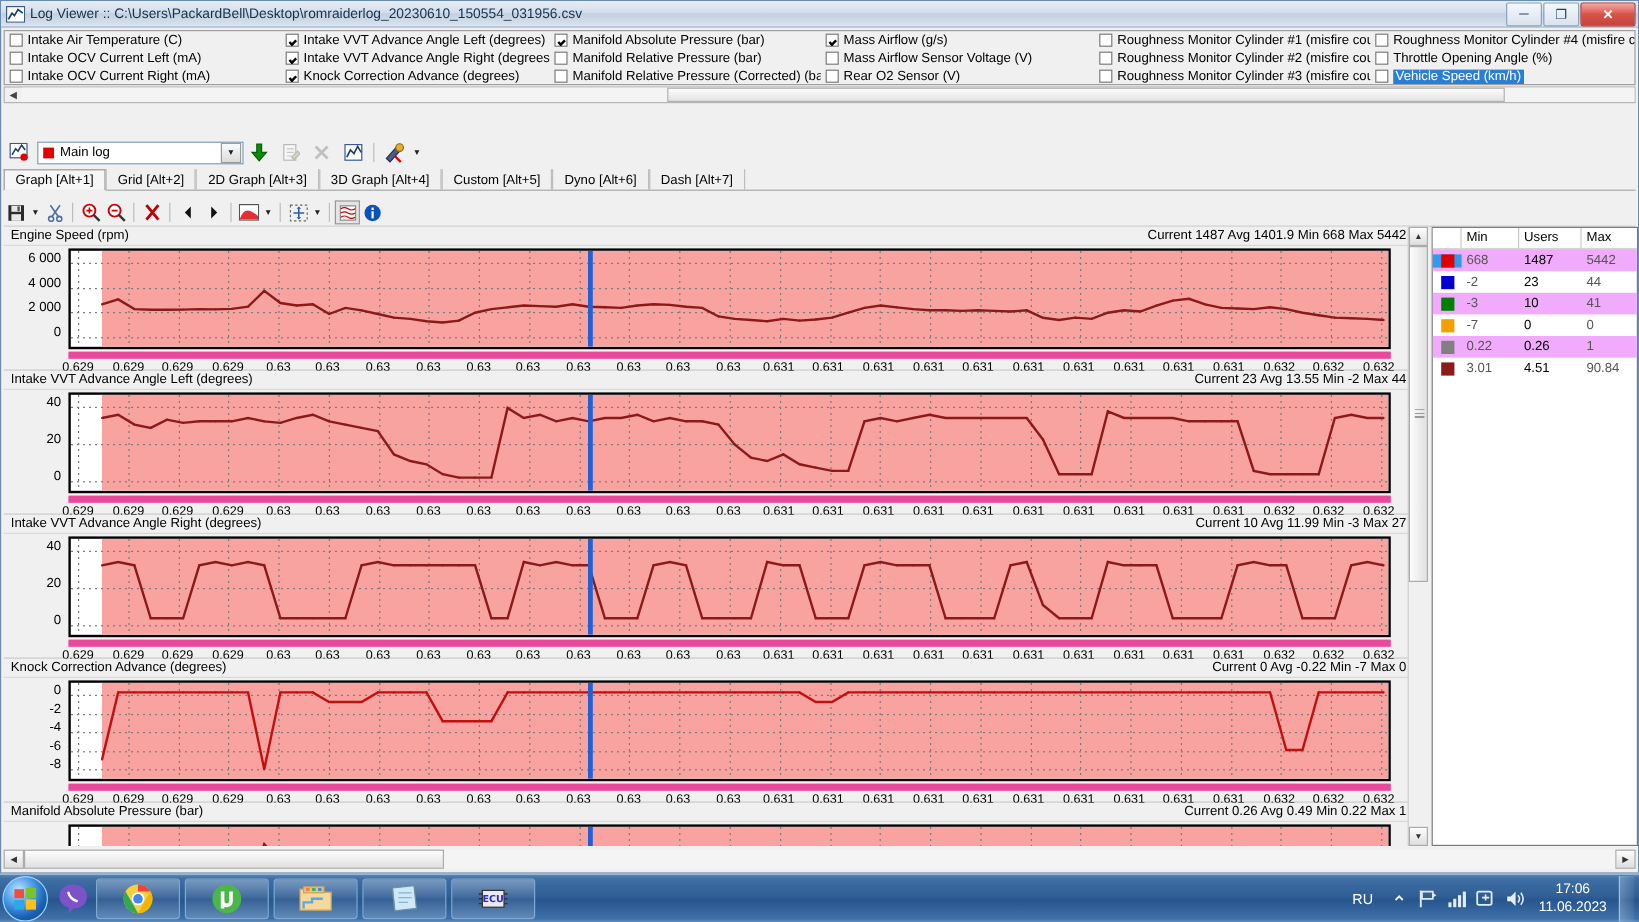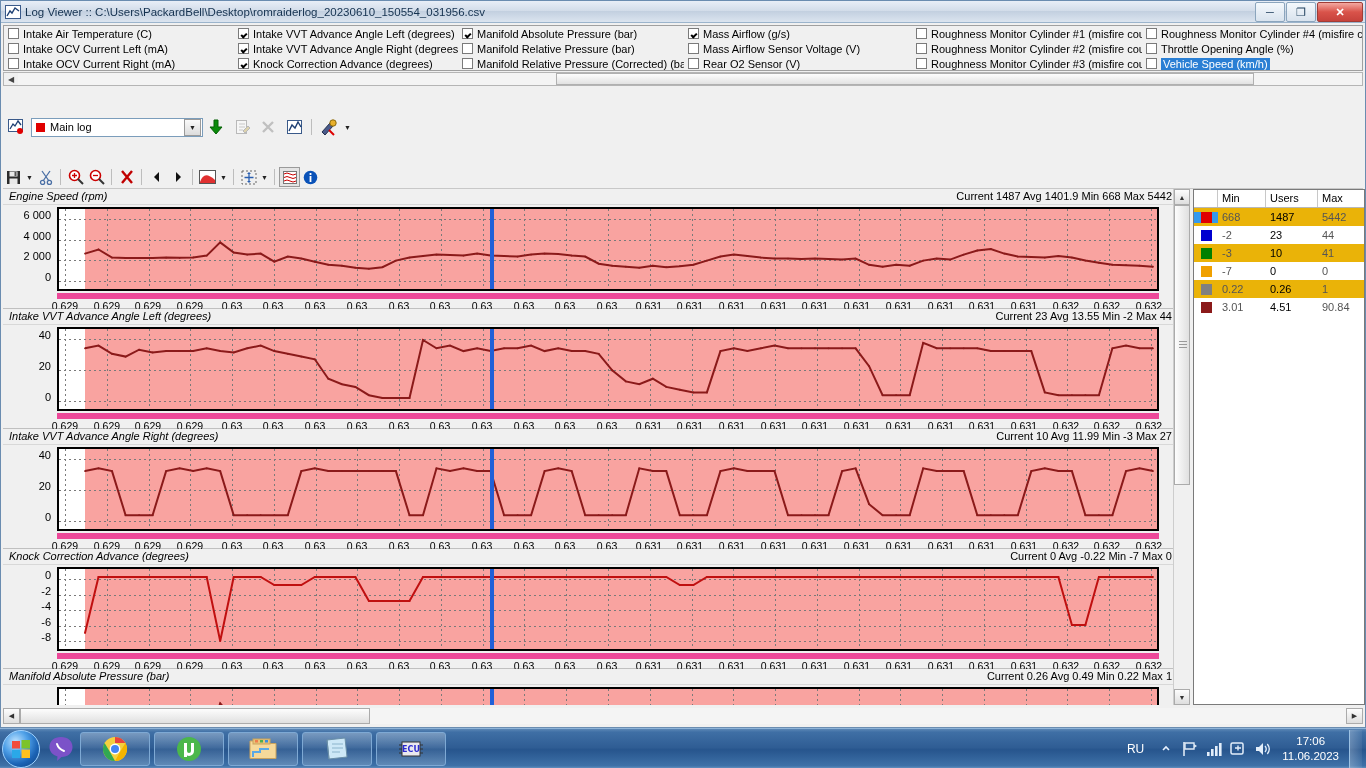--- a/index.html
+++ b/index.html
@@ -151,21 +151,21 @@
     position:relative;width:1175px;height:120px;
     border-bottom:1px solid #c0c0c0;
     background:#f0f0f0;
     box-sizing:border-box;
   }
   .panel-hdr{
     height:15px;line-height:15px;position:relative;
     background:#f0f0f0;border-bottom:1px solid #d8d8d8;
     font-size:11px;color:#000;
   }
-  .panel-hdr .ptitle{position:absolute;left:6px;top:0;white-space:nowrap;font-style:italic;}
+  .panel-hdr .ptitle{position:absolute;left:6px;top:0;white-space:nowrap;}
   .panel-hdr .pstats{position:absolute;right:6px;top:0;white-space:nowrap;}
   .plot-wrap{position:relative;height:104px;}
   .ylabels{
     position:absolute;left:0;top:0;width:52px;height:88px;
     font-size:11px;color:#000;
   }
   .ylab{position:absolute;right:4px;transform:translateY(-50%);white-space:nowrap;}
   .plotbox{
     position:absolute;left:54px;top:2px;width:1102px;height:84px;
     border:2px solid #000;box-sizing:border-box;background:#fff;
@@ -211,21 +211,21 @@
     position:absolute;left:1192px;top:188px;width:172px;height:516px;
     background:#fff;border:1px solid #7a7a7a;box-sizing:border-box;
     font-size:11px;
   }
   .dt-head{display:flex;height:17px;border-bottom:1px solid #b8b8b8;background:#fff;}
   .dt-head div{
     border-right:1px solid #c8c8c8;box-sizing:border-box;
     padding-left:4px;line-height:16px;color:#000;
   }
   .dt-row{display:flex;height:18px;align-items:center;}
-  .dt-row.alt{background:#eab308;}
+  .dt-row.alt{background:#f0abfc;}
   .dt-sw{width:24px;display:flex;align-items:center;justify-content:center;flex:0 0 auto;}
   .dt-sw span{width:11px;height:11px;display:block;}
   .dt-sw.sel{background:#3399ee;}
   .dt-c{padding-left:4px;box-sizing:border-box;color:#555;white-space:nowrap;}
   .dt-c.curr{color:#000;}
   
   .bottom-scroll{
     position:absolute;left:2px;top:706px;width:1360px;height:18px;
     display:flex;align-items:center;background:#f0f0f0;
   }
@@ -422,20 +422,29 @@
     <span class="tb-ico">
       <svg width="18" height="17" viewBox="0 0 18 17">
         <path d="M2 13 L10 4 L13 7 L5 16 z" fill="#4a5a8a" stroke="#23304f"></path>
         <circle cx="13" cy="4" r="3.2" fill="#e8b02a" stroke="#8a6a10"></circle>
         <path d="M9 11 l5 5" stroke="#d00" stroke-width="2"></path>
       </svg>
     </span>
     <span class="gt-arrow">▼</span>
   </div>
 
+  <div class="tabs">
+      <div class="tab active">Graph [Alt+1]</div>
+      <div class="tab">Grid [Alt+2]</div>
+      <div class="tab">2D Graph [Alt+3]</div>
+      <div class="tab">3D Graph [Alt+4]</div>
+      <div class="tab">Custom [Alt+5]</div>
+      <div class="tab">Dyno [Alt+6]</div>
+      <div class="tab">Dash [Alt+7]</div>
+    </div>
 
   <div class="gtoolbar">
     <span class="gt-btn">
       <svg width="15" height="15" viewBox="0 0 15 15">
         <rect x="1" y="1" width="13" height="13" fill="#2b2b2b"></rect>
         <rect x="3.5" y="1.5" width="8" height="5" fill="#e9e9e9"></rect>
         <rect x="8.5" y="2" width="2" height="4" fill="#555"></rect>
         <rect x="3.5" y="8.5" width="8" height="5.5" fill="#e9e9e9"></rect>
       </svg>
     </span>

